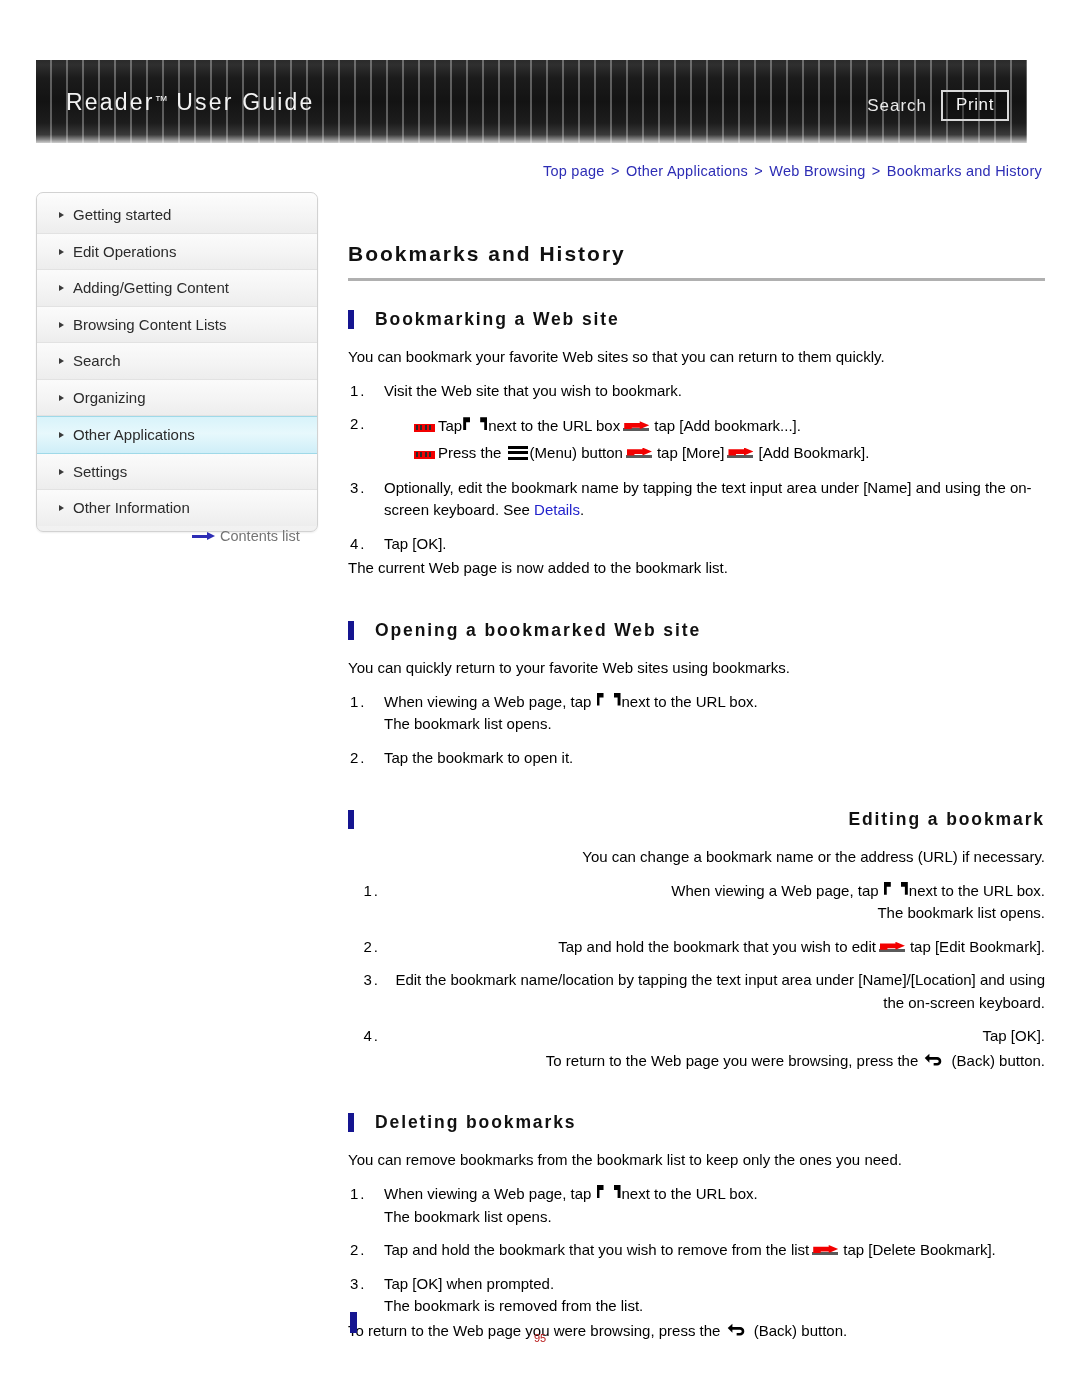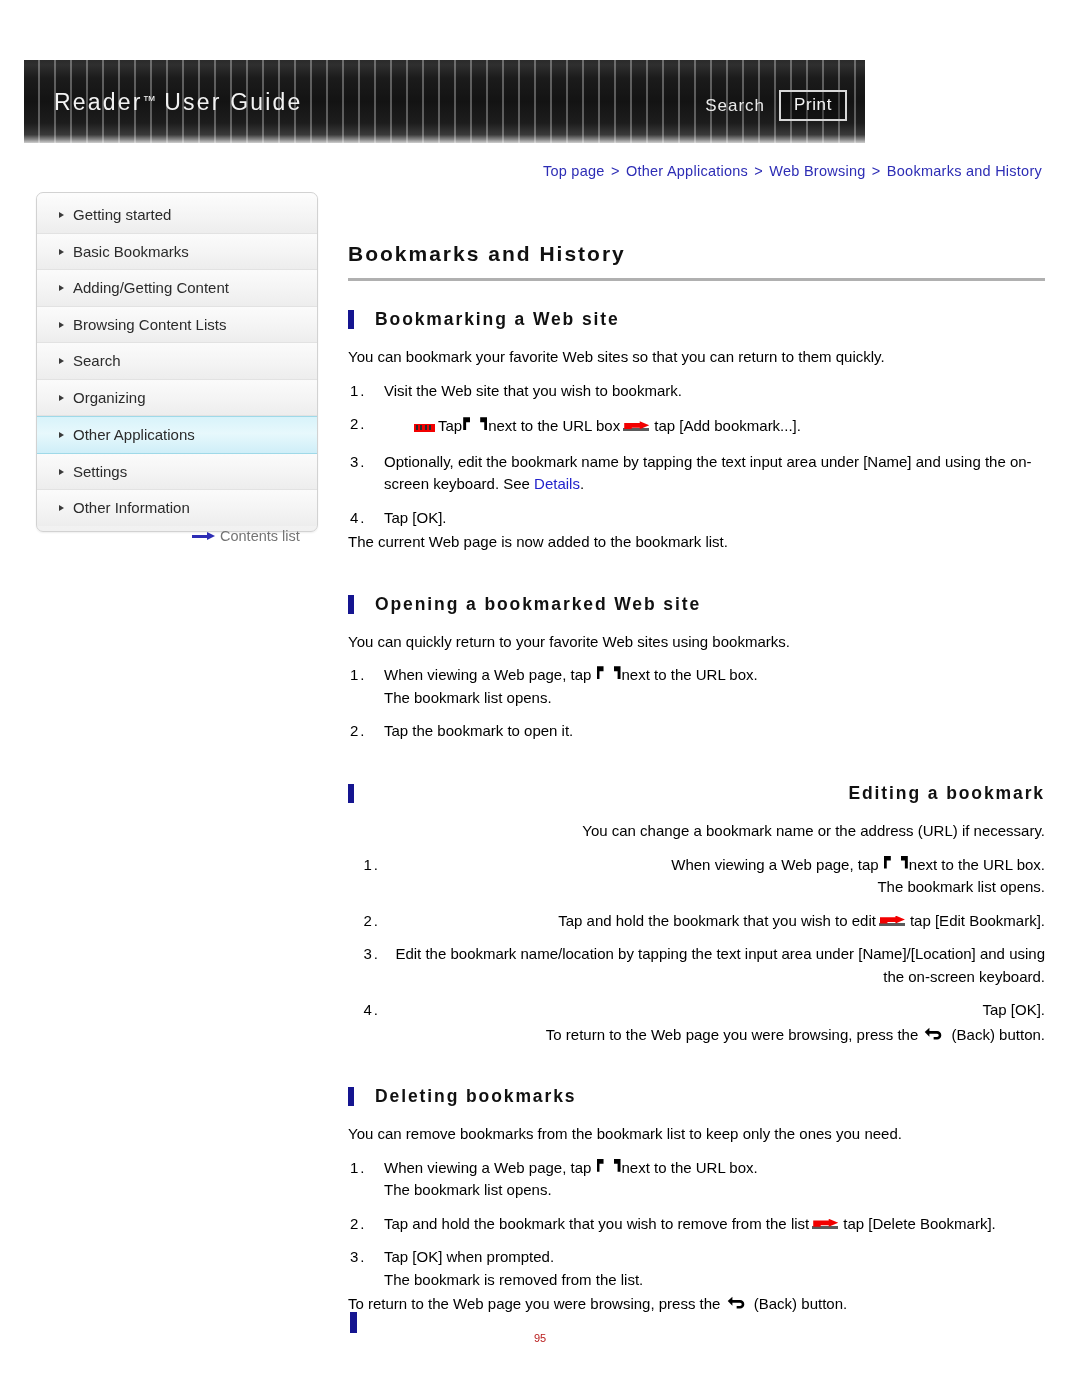--- a/index.html
+++ b/index.html
@@ -12,40 +12,39 @@
     height: 1397px;
     font-family: "Liberation Sans", sans-serif;
     color: #000000;
     position: relative;
     overflow: hidden;
   }
 
   
   .header-bar {
     position: absolute;
-    left: 24px;
+    left: 36px;
     top: 60px;
-    width: 801px;
+    width: 991px;
     height: 83px;
     background:
       repeating-linear-gradient(to right,
         rgba(255,255,255,0.00) 0px,
         rgba(255,255,255,0.00) 14px,
         rgba(255,255,255,0.30) 14px,
         rgba(255,255,255,0.30) 16px),
       linear-gradient(to bottom,
         #2a2a2a 0%,
         #2f2f2f 6%,
         #1b1b1b 22%,
         #131313 50%,
         #1d1d1d 76%,
         #3a3a3a 90%,
         #8a8a8a 96%,
         #cfcfcf 100%);
-    padding-left: 40px;
   }
   .header-title {
     position: absolute;
     left: 30px;
     top: 29px;
     color: #f2f2f2;
     font-size: 23px;
     letter-spacing: 2.2px;
     white-space: nowrap;
   }
@@ -385,21 +384,21 @@
   <a href="#">Web Browsing</a>
   <span class="sep">&gt;</span>
   <a href="#">Bookmarks and History</a>
 </div>
 
 <nav class="sidebar">
   <div class="nav-item">
     <span class="tri"></span><span>Getting started</span>
   </div>
   <div class="nav-item">
-    <span class="tri"></span><span>Basic Bookmarks</span>
+    <span class="tri"></span><span>Edit Operations</span>
   </div>
   <div class="nav-item">
     <span class="tri"></span><span>Adding/Getting Content</span>
   </div>
   <div class="nav-item">
     <span class="tri"></span><span>Browsing Content Lists</span>
   </div>
   <div class="nav-item">
     <span class="tri"></span><span>Search</span>
   </div>
@@ -429,20 +428,24 @@
     <h2 class="section-title">Bookmarking a Web site</h2>
     <p class="intro">You can bookmark your favorite Web sites so that you can return to them quickly.</p>
     <ul class="steps">
       <li>
         <span class="num">1.</span><span>Visit the Web site that you wish to bookmark.</span>
       </li>
       <li>
         <span class="num">2.</span>
         <div class="substep">
           <span class="ic-redbullet"></span><span>Tap</span><span class="ic-bookmark"></span><span>next to the URL box</span><span class="ic-redarrow"></span><span>tap [Add bookmark...].</span>
+        </div>
+        <div class="substep">
+          <span class="ic-redbullet"></span><span>Press the</span>
+          <span class="ic-menu"></span><span>(Menu) button</span><span class="ic-redarrow"></span><span>tap [More]</span><span class="ic-redarrow"></span><span>[Add Bookmark].</span>
         </div>
       </li>
       <li>
         <span class="num">3.</span><span>Optionally, edit the bookmark name by tapping the text input area under [Name] and using the on-screen keyboard. See </span><a href="#" class="inline-link">Details</a><span>.</span>
       </li>
       <li style="margin-bottom:2px;">
         <span class="num">4.</span><span>Tap [OK].</span>
       </li>
     </ul>
     <p class="tail tight">The current Web page is now added to the bookmark list.</p>

